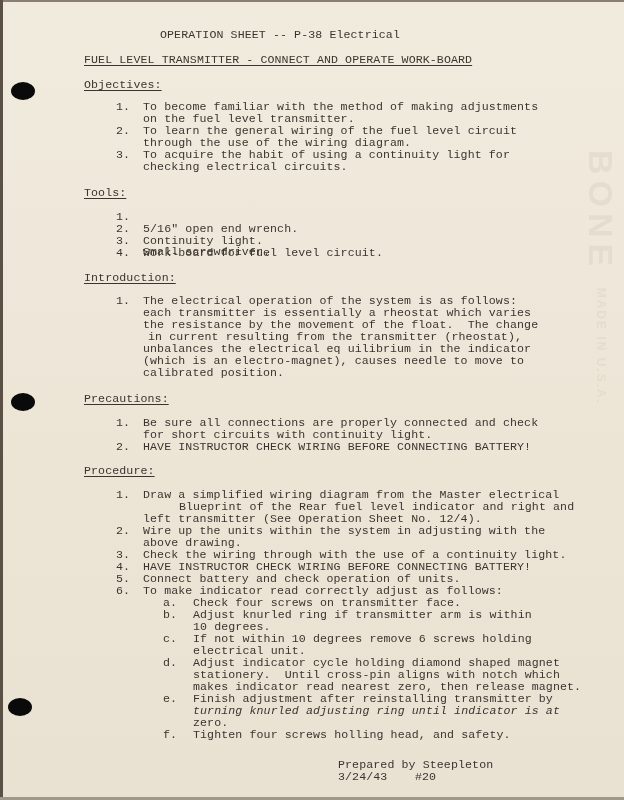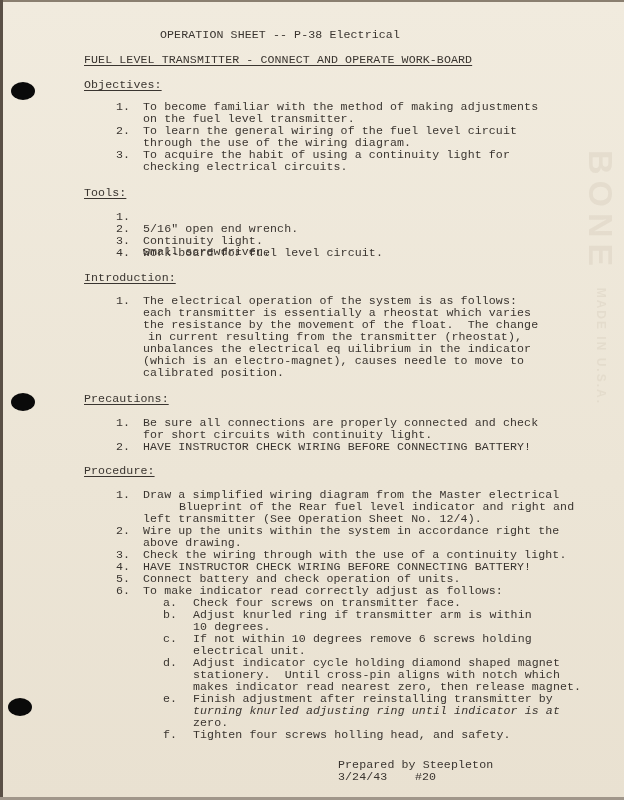--- a/index.html
+++ b/index.html
@@ -100,21 +100,21 @@
     <div class="t" style="left:143px; top:441px;">HAVE INSTRUCTOR CHECK WIRING BEFORE CONNECTING BATTERY!</div>
   </div>
 
   <div class="t u" style="left:84px; top:465px;">Procedure:</div>
   <div>
     <div class="num" style="left:116px; top:489px;">1.</div>
     <div class="t" style="left:143px; top:489px;">Draw a simplified wiring diagram from the Master electrical</div>
     <div class="t" style="left:143px; top:501px;padding-left:36px;">Blueprint of the Rear fuel level indicator and right and</div>
     <div class="t" style="left:143px; top:513px;">left transmitter (See Operation Sheet No. 12/4).</div>
     <div class="num" style="left:116px; top:525px;">2.</div>
-    <div class="t" style="left:143px; top:525px;">Wire up the units within the system in accordance right the</div>
+    <div class="t" style="left:143px; top:525px;">Wire up the units within the system in adjusting with the</div>
     <div class="t" style="left:143px; top:537px;">above drawing.</div>
     <div class="num" style="left:116px; top:549px;">3.</div>
     <div class="t" style="left:143px; top:549px;">Check the wiring through with the use of a continuity light.</div>
     <div class="num" style="left:116px; top:561px;">4.</div>
     <div class="t" style="left:143px; top:561px;">HAVE INSTRUCTOR CHECK WIRING BEFORE CONNECTING BATTERY!</div>
     <div class="num" style="left:116px; top:573px;">5.</div>
     <div class="t" style="left:143px; top:573px;">Connect battery and check operation of units.</div>
     <div class="num" style="left:116px; top:585px;">6.</div>
     <div class="t" style="left:143px; top:585px;">To make indicator read correctly adjust as follows:</div>
 

